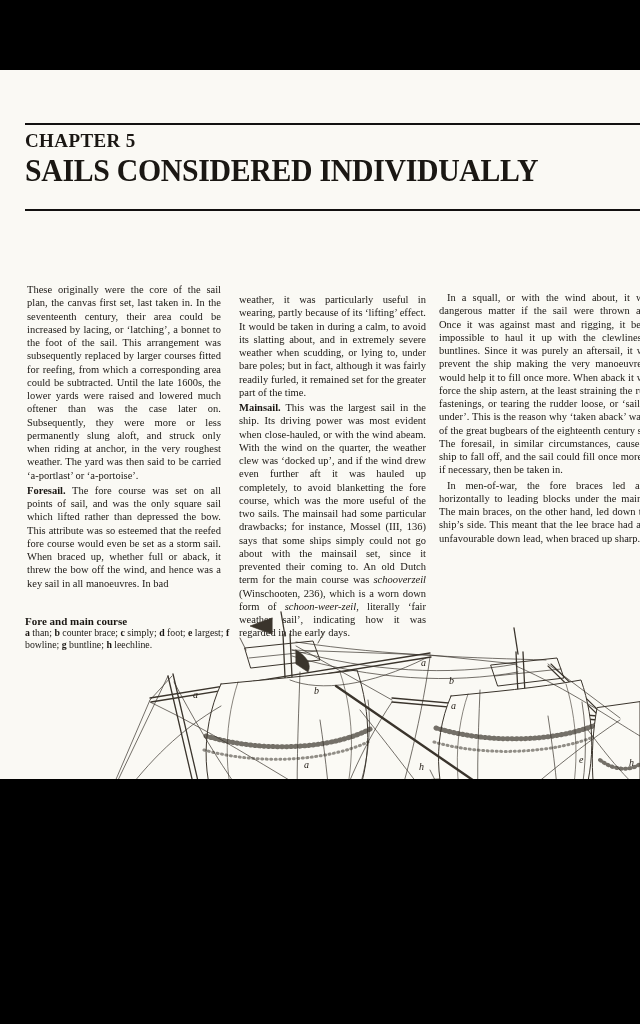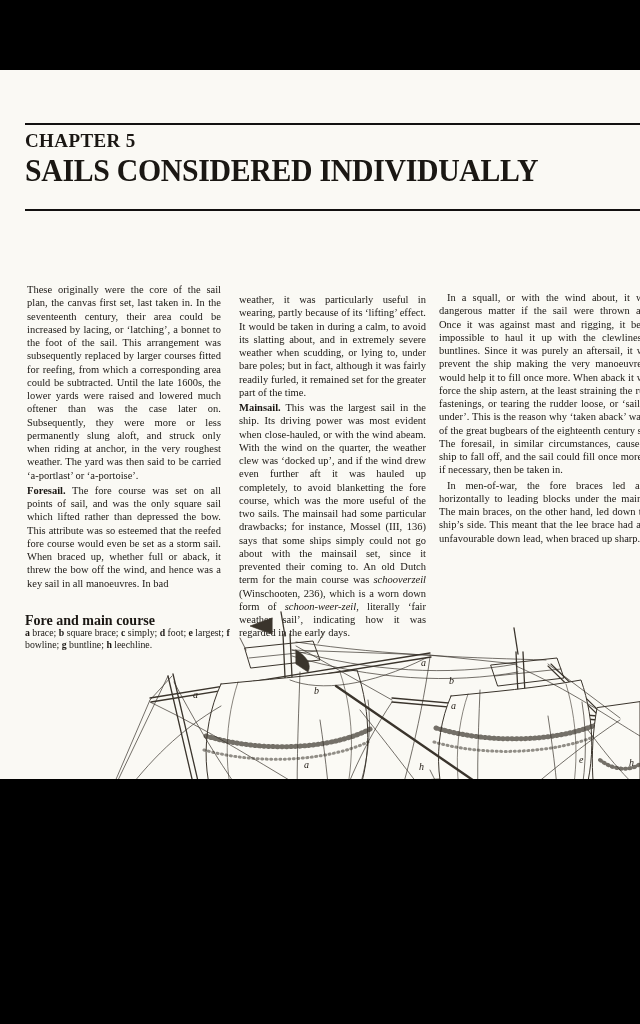--- a/index.html
+++ b/index.html
@@ -23,21 +23,21 @@
     letter-spacing:-.3px;white-space:nowrap;transform:scaleX(.96);transform-origin:left top;
   }
   .col{position:absolute;font-size:10.5px;line-height:13.25px;text-align:justify;}
   .col p{margin:2px;}
   .col1{left:25px;top:211px;width:198px;}
   .col2{left:237px;top:221px;width:191px;}
   .col3{left:437px;top:219px;width:228px;}
   .col1 h3{margin:0 0 8px 0;font-size:16.5px;line-height:17px;letter-spacing:.3px;font-weight:bold;}
   .col3 p{text-indent:8px;}
   .caption{position:absolute;left:25px;top:545px;width:208px;}
-  .cap-title{font-weight:bold;font-size:14px;line-height:12px;}
+  .cap-title{font-weight:bold;font-size:11px;line-height:12px;}
   .cap-key{font-size:9.8px;line-height:11.6px;}
   .ship{position:absolute;left:0;top:540px;width:640px;height:330px;}
   .ship .ln{stroke:#3a342c;fill:none;stroke-linecap:round;stroke-linejoin:round;}
   .ship text{font-family:"Liberation Serif",serif;font-style:italic;font-size:10px;fill:#262019;}
   .pagenum{position:absolute;left:27px;top:839px;font-size:11.5px;}
 </style>
 </head>
 <body>
 
 <div class="bar top"></div>
@@ -59,21 +59,21 @@
     <p><b>Mainsail.</b><span> This was the largest sail in the ship. Its driving power was most evident when close-hauled, or with the wind abeam. With the wind on the quarter, the weather clew was ‘docked up’, and if the wind drew even further aft it was hauled up completely, to avoid blanketting the fore course, which was the more useful of the two sails. The mainsail had some particular drawbacks; for instance, Mossel (III, 136) says that some ships simply could not go about with the mainsail set, since it prevented their coming to. An old Dutch term for the main course was </span><i>schooverzeil</i><span> (Winschooten, 236), which is a worn down form of </span><i>schoon-weer-zeil</i><span>, literally ‘fair weather sail’, indicating how it was regarded in the early days.</span></p>
   </div>
 
   <div class="col col3">
     <p><span>In a squall, or with the wind about, it was a dangerous matter if the sail were thrown aback. Once it was against mast and rigging, it became impossible to haul it up with the clewlines and buntlines. Since it was purely an aftersail, it would prevent the ship making the very manoeuvre that would help it to fill once more. When aback it would force the ship astern, at the least straining the rudder fastenings, or tearing the rudder loose, or ‘sailing it under’. This is the reason why ‘taken aback’ was one of the great bugbears of the eighteenth century sailor. The foresail, in similar circumstances, caused the ship to fall off, and the sail could fill once more, and if necessary, then be taken in.</span></p>
     <p><span>In men-of-war, the fore braces led almost horizontally to leading blocks under the main top. The main braces, on the other hand, led down to the ship’s side. This meant that the lee brace had a very unfavourable down lead, when braced up sharp.</span></p>
   </div>
 
   <div class="caption">
     <div class="cap-title">Fore and main course</div>
-    <div class="cap-key"><b>a</b><span> brace; </span><b>b</b><span> square brace; </span><b>c</b><span> simply; </span><b>d</b><span> foot; </span><b>e</b><span> largest; </span><b>f</b><span> bowline; </span><b>g</b><span> buntline; </span><b>h</b><span> leechline.</span></div>
+    <div class="cap-key"><b>a</b><span> than; </span><b>b</b><span> counter brace; </span><b>c</b><span> simply; </span><b>d</b><span> foot; </span><b>e</b><span> largest; </span><b>f</b><span> bowline; </span><b>g</b><span> buntline; </span><b>h</b><span> leechline.</span></div>
   </div>
 
   <svg class="ship" viewBox="0 0 640 330" xmlns="http://www.w3.org/2000/svg">
 
     <g class="ln" stroke-width="1.2">
       <path d="M 63,237 C 72,213 112,199 182,192 C 262,182 342,174 422,170 C 502,166 572,168 612,180 C 634,187 640,201 635,215 C 626,243 558,263 458,275 C 348,287 198,289 122,273 C 82,264 58,253 63,237 Z"></path>
       <path d="M 80,235 C 92,215 132,204 192,198 C 272,188 352,180 426,176 C 498,172 560,174 598,185 C 618,192 622,203 618,213 C 608,236 548,255 453,266 C 348,277 208,279 134,265 C 98,258 74,249 80,235 Z" stroke-width="0.8"></path>
       <path d="M 66,243 C 72,271 112,292 182,300 C 302,313 482,307 580,284 C 616,274 632,257 635,228"></path>
       <path d="M 82,258 C 210,288 440,290 598,252" stroke-width="0.7"></path>
       <path d="M 96,270 C 230,298 430,300 584,264" stroke-width="0.7"></path>

